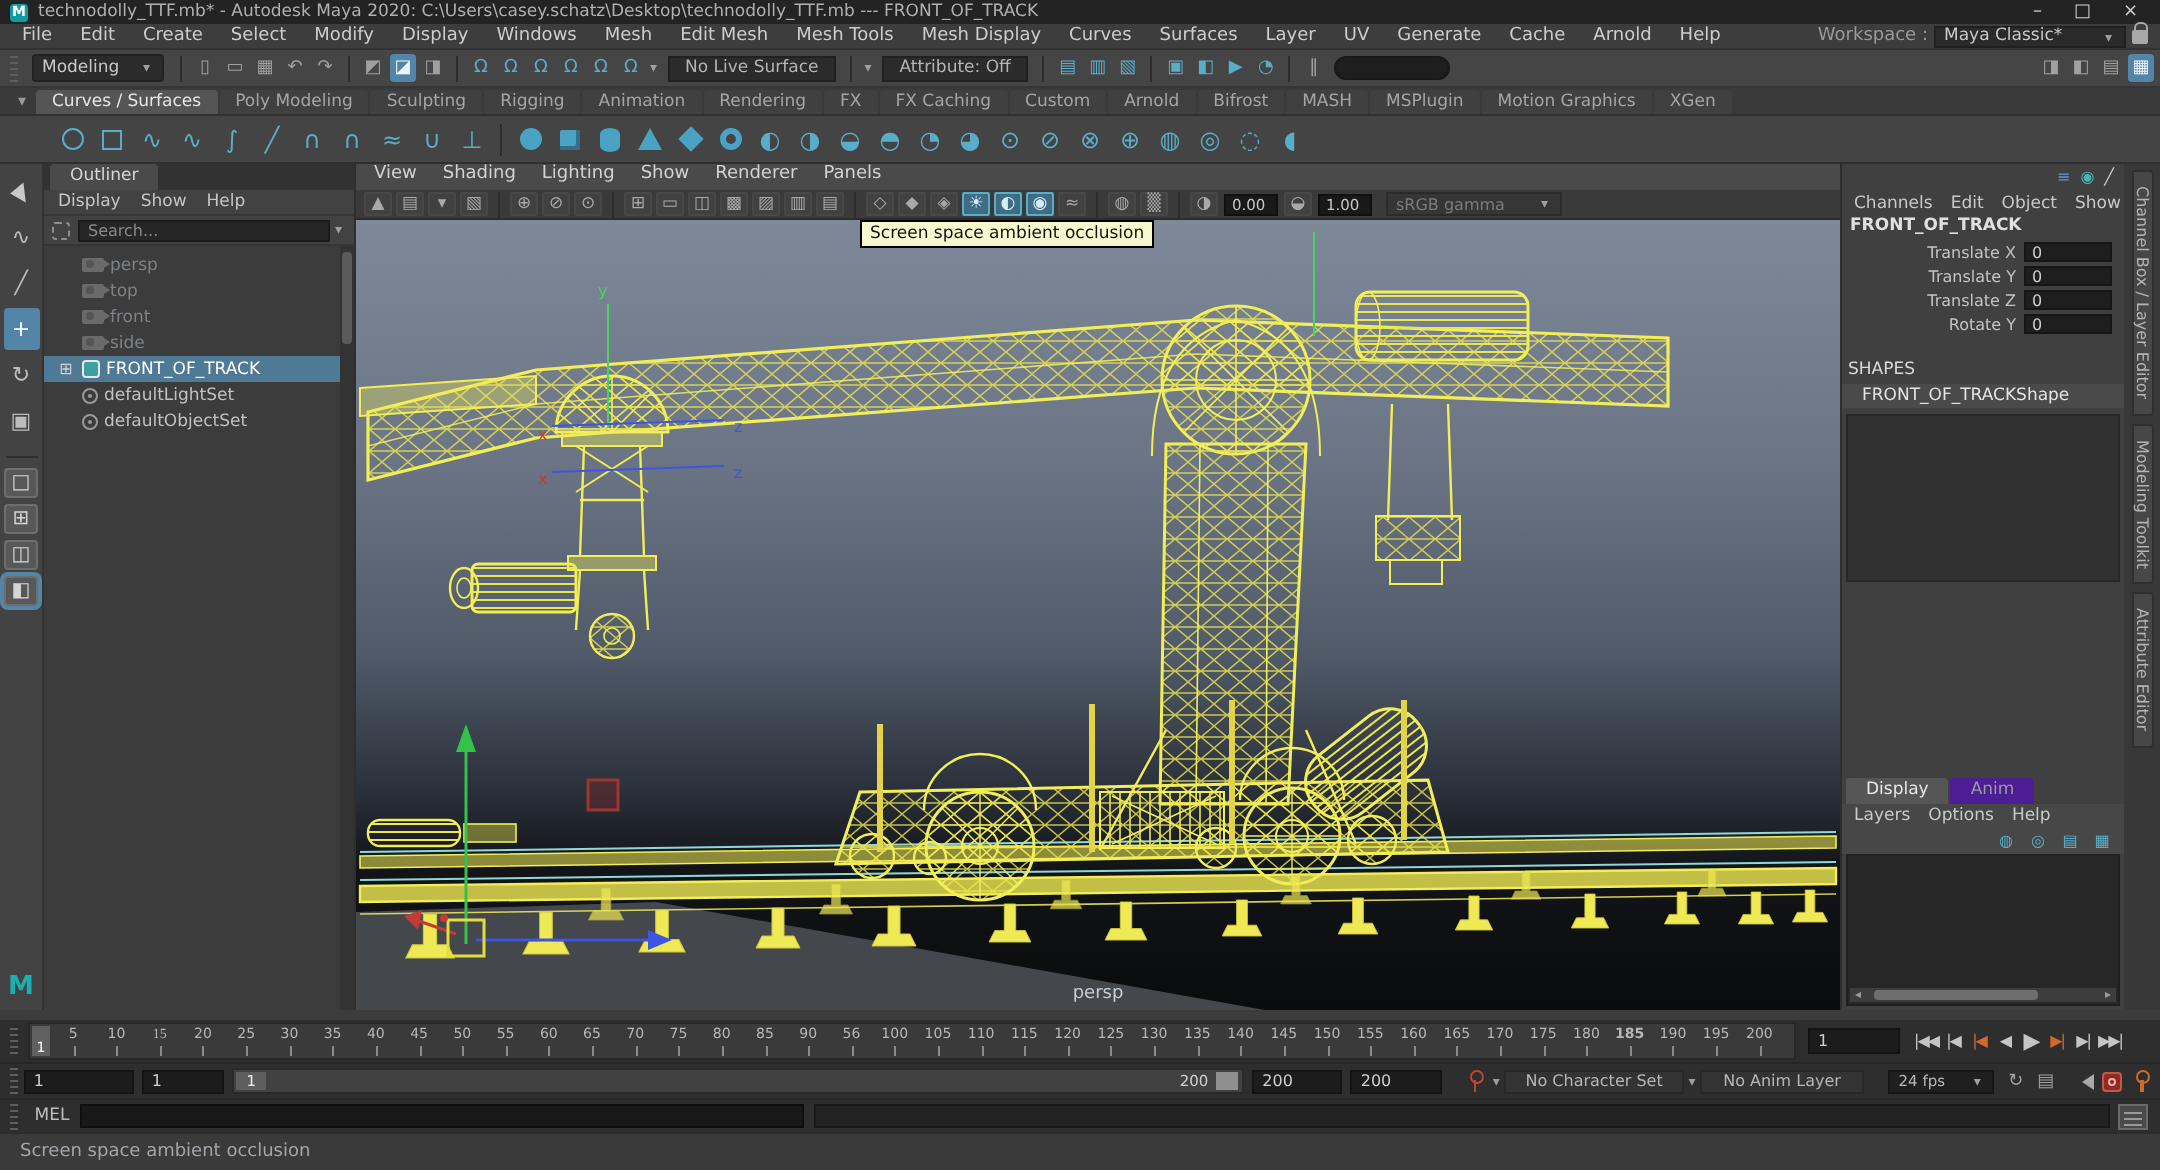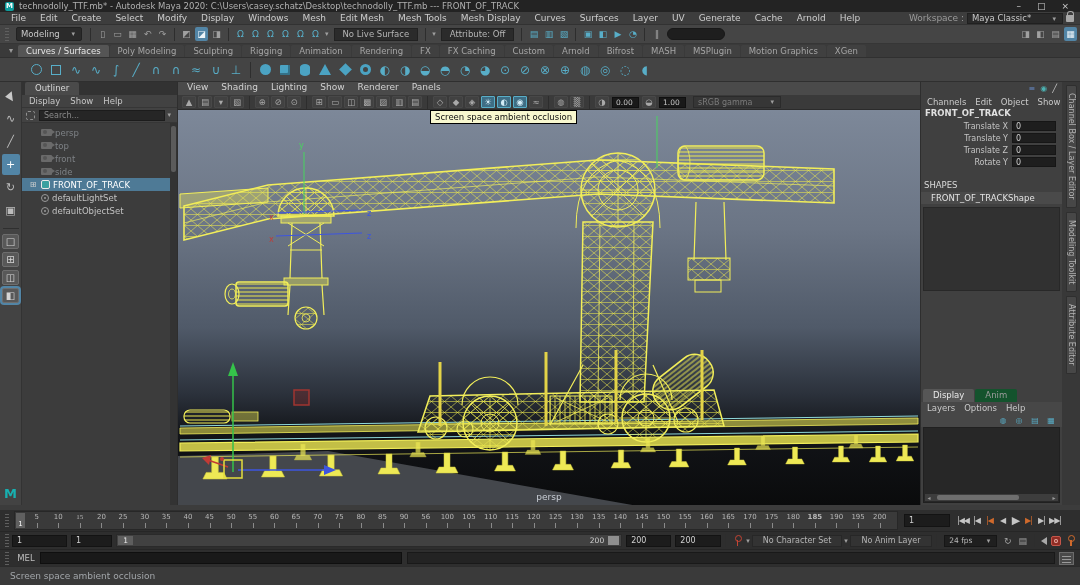--- a/index.html
+++ b/index.html
@@ -118,21 +118,21 @@
 .cb-obj{height:12px;font-weight:bold;color:#e0e0e0;padding-left:4px}
 .cb-row{height:12px;display:flex;align-items:center}
 .cb-row .albl{flex:1;text-align:right;padding-right:4px;color:#c3c3c3;font-size:8px}
 .cb-val{width:44px;height:10px;background:#1e1e1e;border:1px solid #161616;color:#d0d0d0;font-size:8px;
  display:flex;align-items:center;padding-left:3px;margin-right:6px}
 .cb-shapes{height:12px;font-weight:normal;color:#dadada;padding-left:3px;margin-top:12px}
 .cb-shape{height:12px;background:#4a4a4a;color:#e3e3e3;display:flex;align-items:center;padding-left:10px}
 .cb-list{height:84px;background:#313131;border:1px solid #282828;margin:3px 2px 0 2px}
 .le{margin-top:auto}
 .le-tabs{display:flex;height:13px;gap:1px;padding-left:2px}
-.le-tab{padding:1px 10px;background:#14532d;color:#9b9b9b;font-size:8.5px;border-radius:2px 2px 0 0}
+.le-tab{padding:1px 10px;background:#4c1d95;color:#9b9b9b;font-size:8.5px;border-radius:2px 2px 0 0}
 .le-tab.on{background:#565656;color:#e8e8e8}
 .le-menus{height:12px;background:#474747;display:flex;align-items:center;gap:9px;padding-left:6px;color:#c9c9c9}
 .le-icons{height:13px;background:#474747;display:flex;justify-content:flex-end;align-items:center;gap:4px;padding-right:5px}
 .le-icons .ic{min-width:10px;height:11px;font-size:8px;color:#58aec8}
 .le-list{height:76px;background:#272727;border:1px solid #202020;margin:0 2px 2px 2px;position:relative}
 .le-scroll{position:absolute;left:1px;right:1px;bottom:1px;height:7px;background:#3d3d3d;display:flex;align-items:center}
 .le-arrow{width:8px;font-size:6px;color:#9a9a9a;text-align:center}
 .le-thumb{flex:0 0 62%;height:5px;background:#6e6e6e;border-radius:2px;margin-left:4px}
 
 #righttabs{width:18px;background:#383838;display:flex;flex-direction:column;align-items:center;gap:4px;padding-top:3px}

